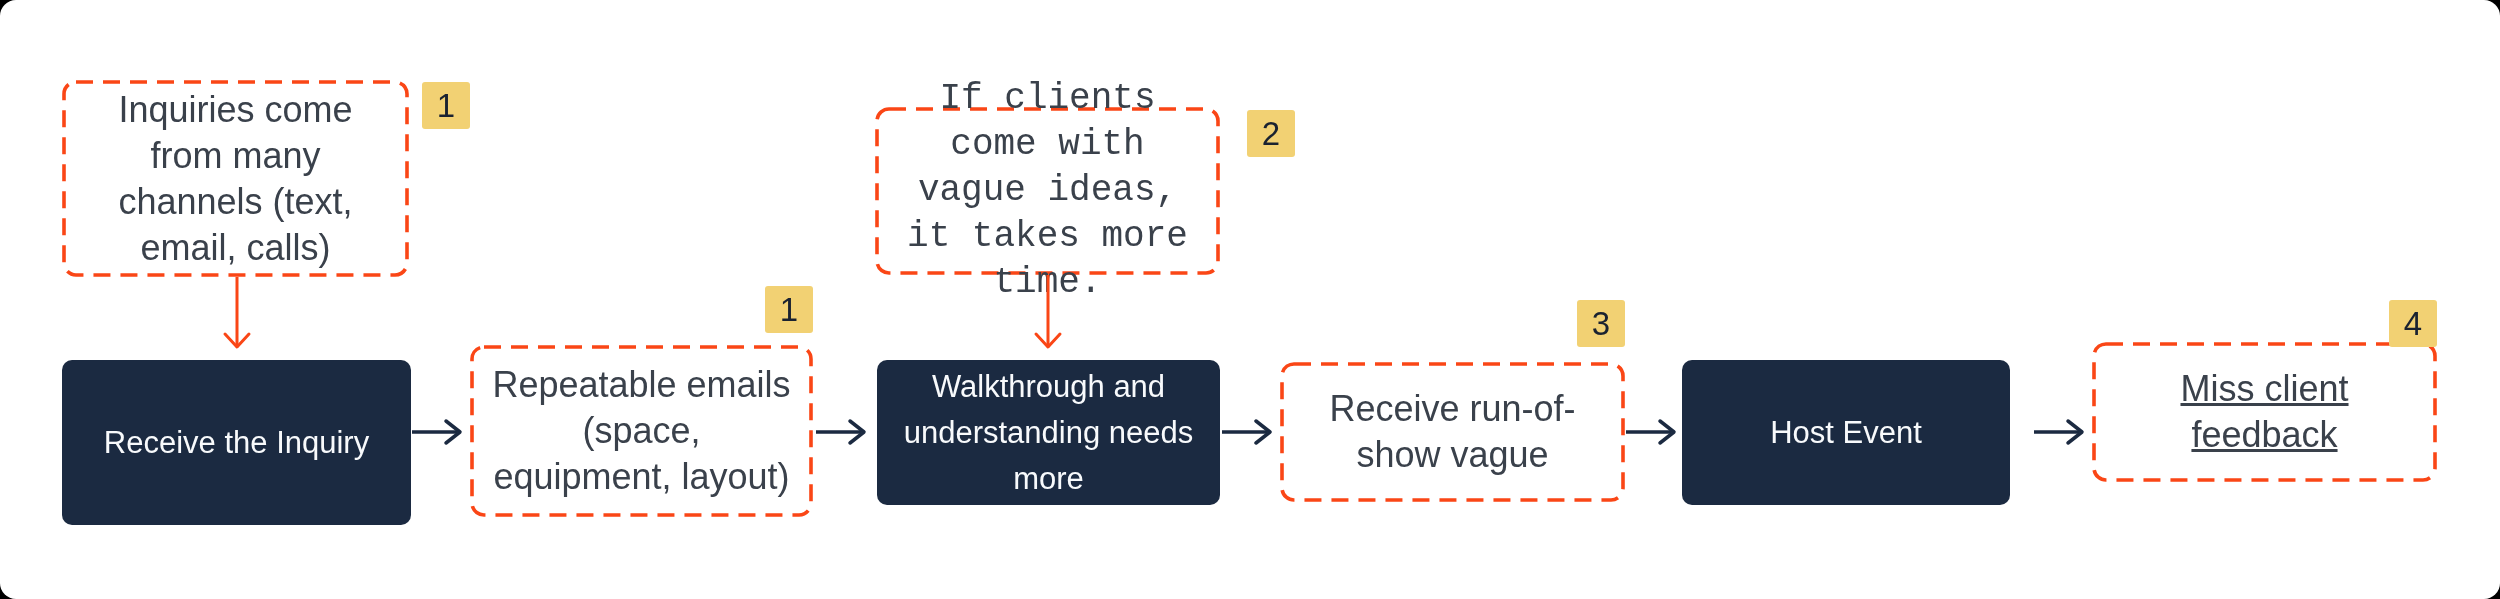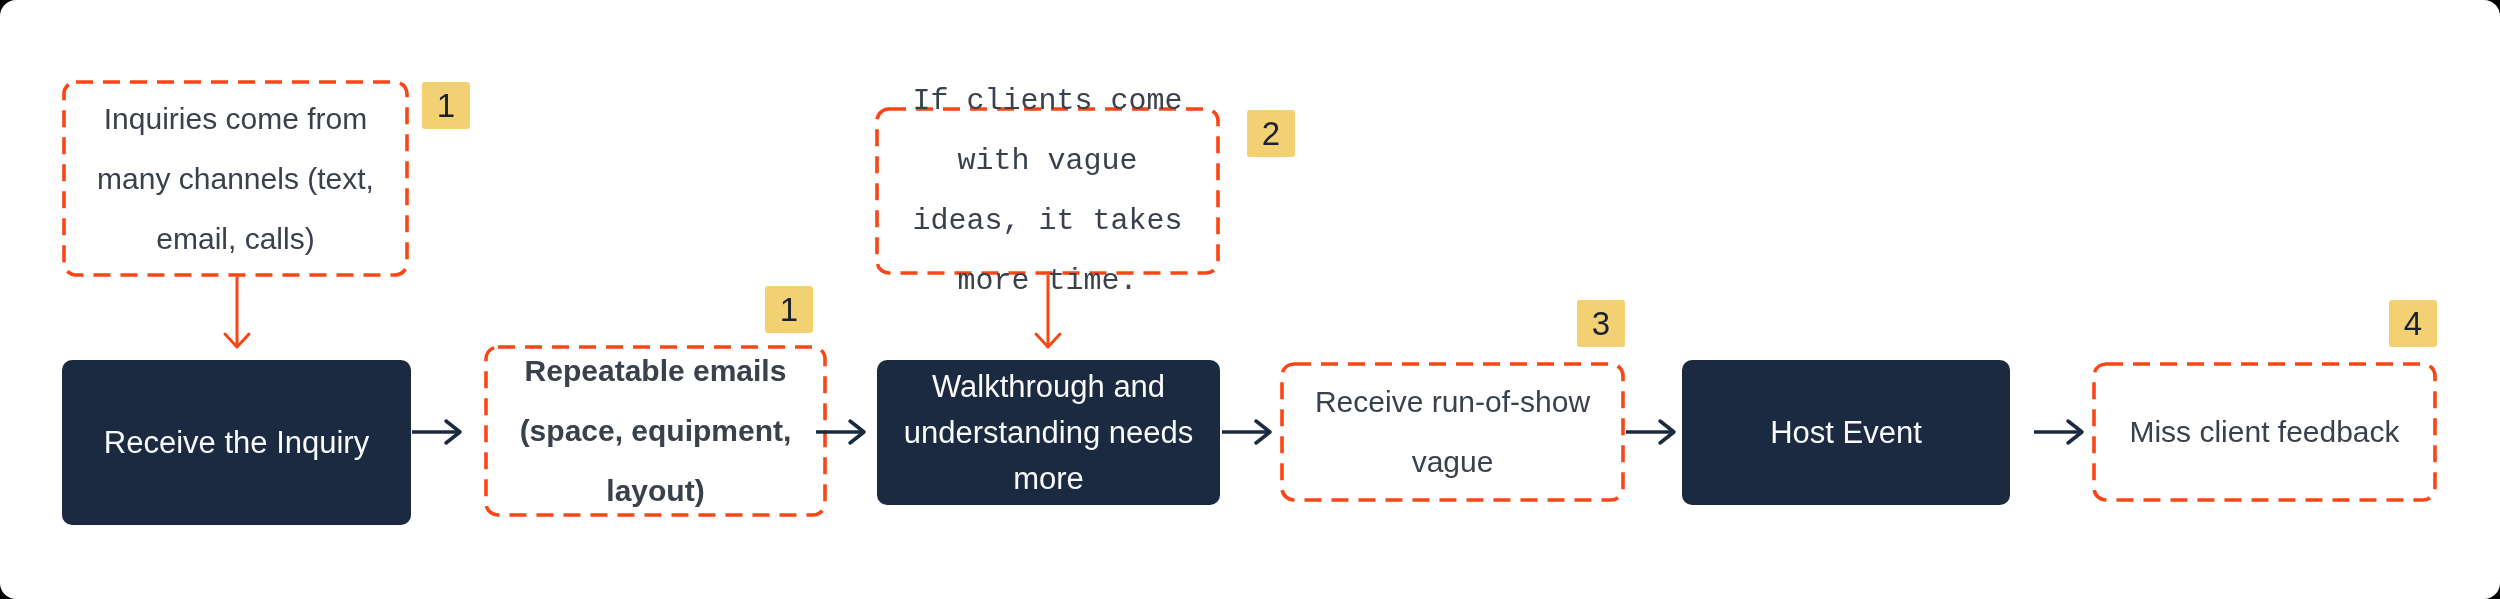--- a/index.html
+++ b/index.html
@@ -9,21 +9,21 @@
   html,body{margin:0;padding:0;background:var(--background);}
   .stage{
     position:relative;width:2500px;height:599px;overflow:hidden;
     font-family:"Liberation Sans","DejaVu Sans",sans-serif;
   }
   .surface{position:absolute;inset:0;background:var(--surface);border-radius:16px;}
   .box{position:absolute;display:flex;align-items:center;justify-content:center;
        text-align:center;box-sizing:border-box;}
   .solid-box{background:var(--navy);border-radius:10px;color:var(--solid-text);
              font-size:31px;line-height:46px;font-weight:500;}
-  .dashed-box{color:var(--note-text);font-size:30px;line-height:60px;font-weight:500;}
+  .dashed-box{color:var(--note-text);font-size:36px;line-height:46px;font-weight:500;}
   .dashed-box .frame{position:absolute;inset:0;pointer-events:none;}
   .dashed-box .frame rect{fill:none;stroke:var(--orange);stroke-width:3.6;}
   .label{position:relative;padding:0 20px;}
   .badge{position:absolute;width:48px;height:47px;background:var(--badge-bg);
          border-radius:3px;display:flex;align-items:center;justify-content:center;
          color:var(--badge-text);font-size:33px;font-weight:500;}
   .arrow{position:absolute;}
   .arrow .black{stroke:var(--navy);}
   .arrow .red{stroke:var(--orange);}
   .arrow line,.arrow polyline{fill:none;stroke-linecap:round;stroke-linejoin:round;}
@@ -61,21 +61,21 @@
 
   <div class="box solid-box" style="left:62px;top:360px;width:349px;height:165px;">
     <div class="label">Receive the Inquiry</div>
   </div>
 
   <svg class="arrow" style="left:412px;top:414px;" width="56" height="36" viewBox="0 0 56 36">
     <line class="black" x1="0" y1="18" x2="44" y2="18" stroke-width="3.5"></line>
     <polyline class="black" points="34,7 48,18 34,29" stroke-width="3.5"></polyline>
   </svg>
 
-  <div class="box dashed-box" style="left:484px;top:345px;width:343px;height:172px;font-weight:bold;">
+  <div class="box dashed-box" style="left:470px;top:345px;width:343px;height:172px;">
     <svg class="frame" width="343" height="172">
       <rect x="2" y="2" width="339" height="168" rx="12" stroke-dasharray="17 10"></rect>
     </svg>
     <div class="label">Repeatable emails (space, equipment, layout)</div>
   </div>
   <div class="badge" style="left:765px;top:286px;">1</div>
 
   <svg class="arrow" style="left:816px;top:414px;" width="56" height="36" viewBox="0 0 56 36">
     <line class="black" x1="0" y1="18" x2="44" y2="18" stroke-width="3.5"></line>
     <polyline class="black" points="34,7 48,18 34,29" stroke-width="3.5"></polyline>
@@ -105,20 +105,20 @@
 
   <div class="box solid-box" style="left:1682px;top:360px;width:328px;height:145px;">
     <div class="label">Host Event</div>
   </div>
 
   <svg class="arrow" style="left:2034px;top:414px;" width="56" height="36" viewBox="0 0 56 36">
     <line class="black" x1="0" y1="18" x2="44" y2="18" stroke-width="3.5"></line>
     <polyline class="black" points="34,7 48,18 34,29" stroke-width="3.5"></polyline>
   </svg>
 
-  <div class="box dashed-box" style="left:2092px;top:362px;width:345px;height:140px;">
+  <div class="box dashed-box" style="left:2092px;top:342px;width:345px;height:140px;text-decoration:underline;">
     <svg class="frame" width="345" height="140">
       <rect x="2" y="2" width="341" height="136" rx="12" stroke-dasharray="17 10"></rect>
     </svg>
     <div class="label">Miss client feedback</div>
   </div>
   <div class="badge" style="left:2389px;top:300px;">4</div>
 </div>
 
 </body></html>

